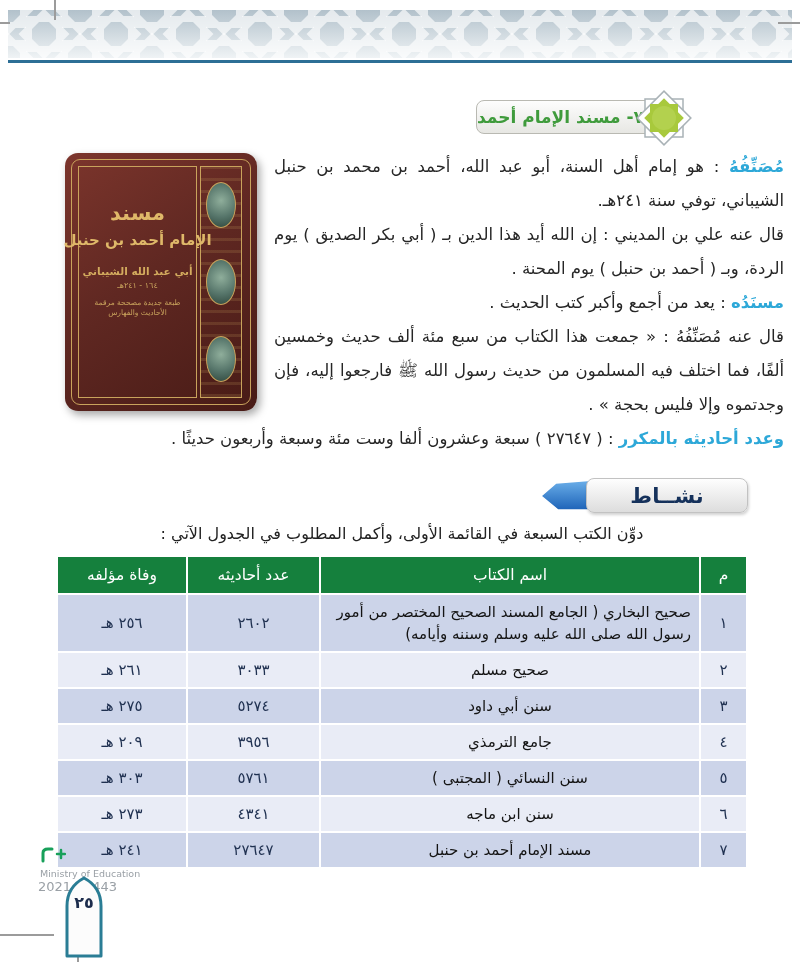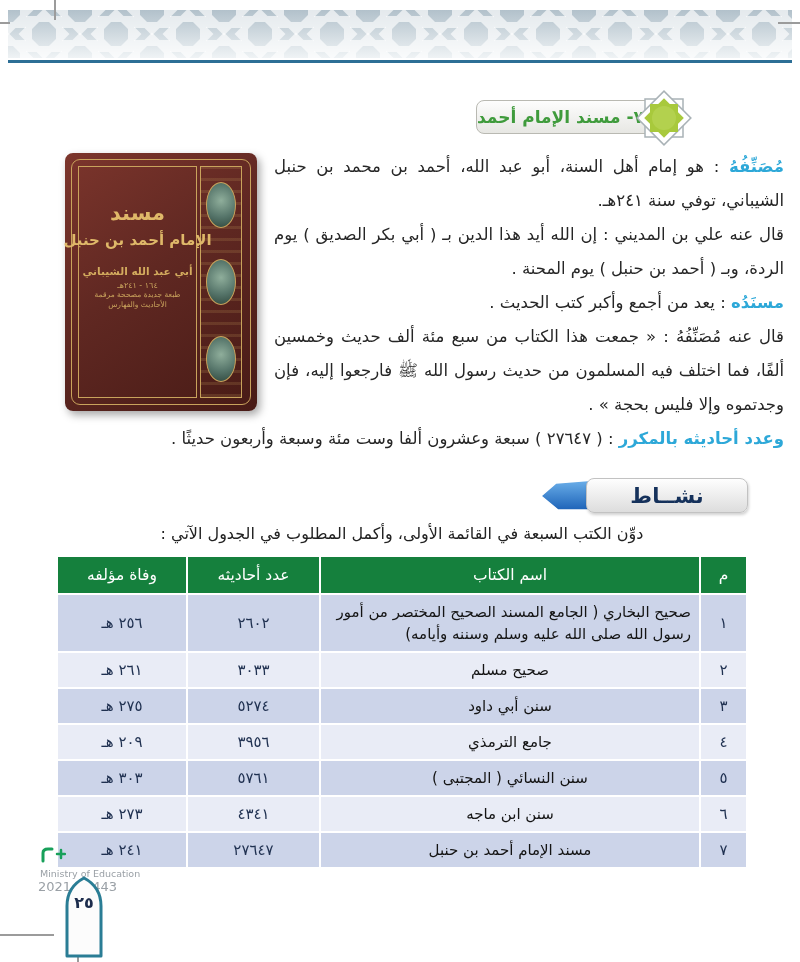--- a/index.html
+++ b/index.html
@@ -20,37 +20,37 @@
 
   
   .title-banner{position:absolute;top:100px;right:138px;width:186px;height:34px;
     background:linear-gradient(#fdfdfd,#e7e7e3);border:1.5px solid #b9b9b2;border-radius:8px;
     display:flex;align-items:center;justify-content:flex-end;direction:rtl;
     padding-right:36px;box-sizing:border-box;}
   .title-banner span{color:#3f9b3c;font-weight:bold;font-size:17px;white-space:nowrap;}
   .title-star{position:absolute;top:90px;right:108px;width:56px;height:56px;}
 
   
-  .book{position:absolute;left:65px;top:153px;width:192px;height:258px;border-radius:8px;
+  .book{position:absolute;left:65px;top:153px;width:192px;height:258px;border-radius:13px;
     background:linear-gradient(145deg,#7c352c 0%,#602822 45%,#481b16 100%);
     box-shadow:3px 4px 8px rgba(0,0,0,.35);}
   .book-frame{position:absolute;inset:6px;border:1.5px solid #c9a35c;border-radius:9px;}
   .book-inner{position:absolute;top:13px;bottom:13px;left:13px;right:60px;border:1px solid #c9a35c;
     display:flex;flex-direction:column;align-items:center;justify-content:flex-start;
     padding-top:34px;box-sizing:border-box;direction:rtl;}
   .book-col{position:absolute;top:13px;bottom:13px;right:15px;width:40px;border:1px solid #c9a35c;
     display:flex;flex-direction:column;align-items:center;justify-content:space-around;
     background:repeating-linear-gradient(0deg, rgba(201,163,92,.18) 0 3px, rgba(0,0,0,0) 3px 12px);}
   .medallion{width:28px;height:44px;border-radius:50%;border:1px solid #c9a35c;
     background:radial-gradient(circle at 50% 40%, #8fae9b 0%, #56756a 55%, #2e463c 100%);}
   .book-inner .l1{color:#dfb869;font-size:21px;font-weight:bold;letter-spacing:1px;}
   .book-inner .l2{color:#dfb869;font-size:15px;font-weight:bold;margin-top:6px;white-space:nowrap;}
   .book-inner .l3{color:#d3ab5e;font-size:10.5px;font-weight:bold;margin-top:16px;}
   .book-inner .l4{color:#c9a35c;font-size:8px;margin-top:4px;}
-  .book-inner .l5{color:#c9a35c;font-size:7.5px;margin-top:0;}
+  .book-inner .l5{color:#c9a35c;font-size:7.5px;margin-top:8px;}
   .book-inner .l6{color:#c9a35c;font-size:7.5px;margin-top:1px;}
 
   
   .content{position:absolute;top:150px;left:60px;right:16px;direction:rtl;
     color:#262626;font-size:16.5px;line-height:34px;text-align:justify;}
   .content p{margin:0;}
   .book-spacer{float:left;width:214px;height:268px;}
   .lead{color:#2da8d8;font-weight:bold;}
 
   

